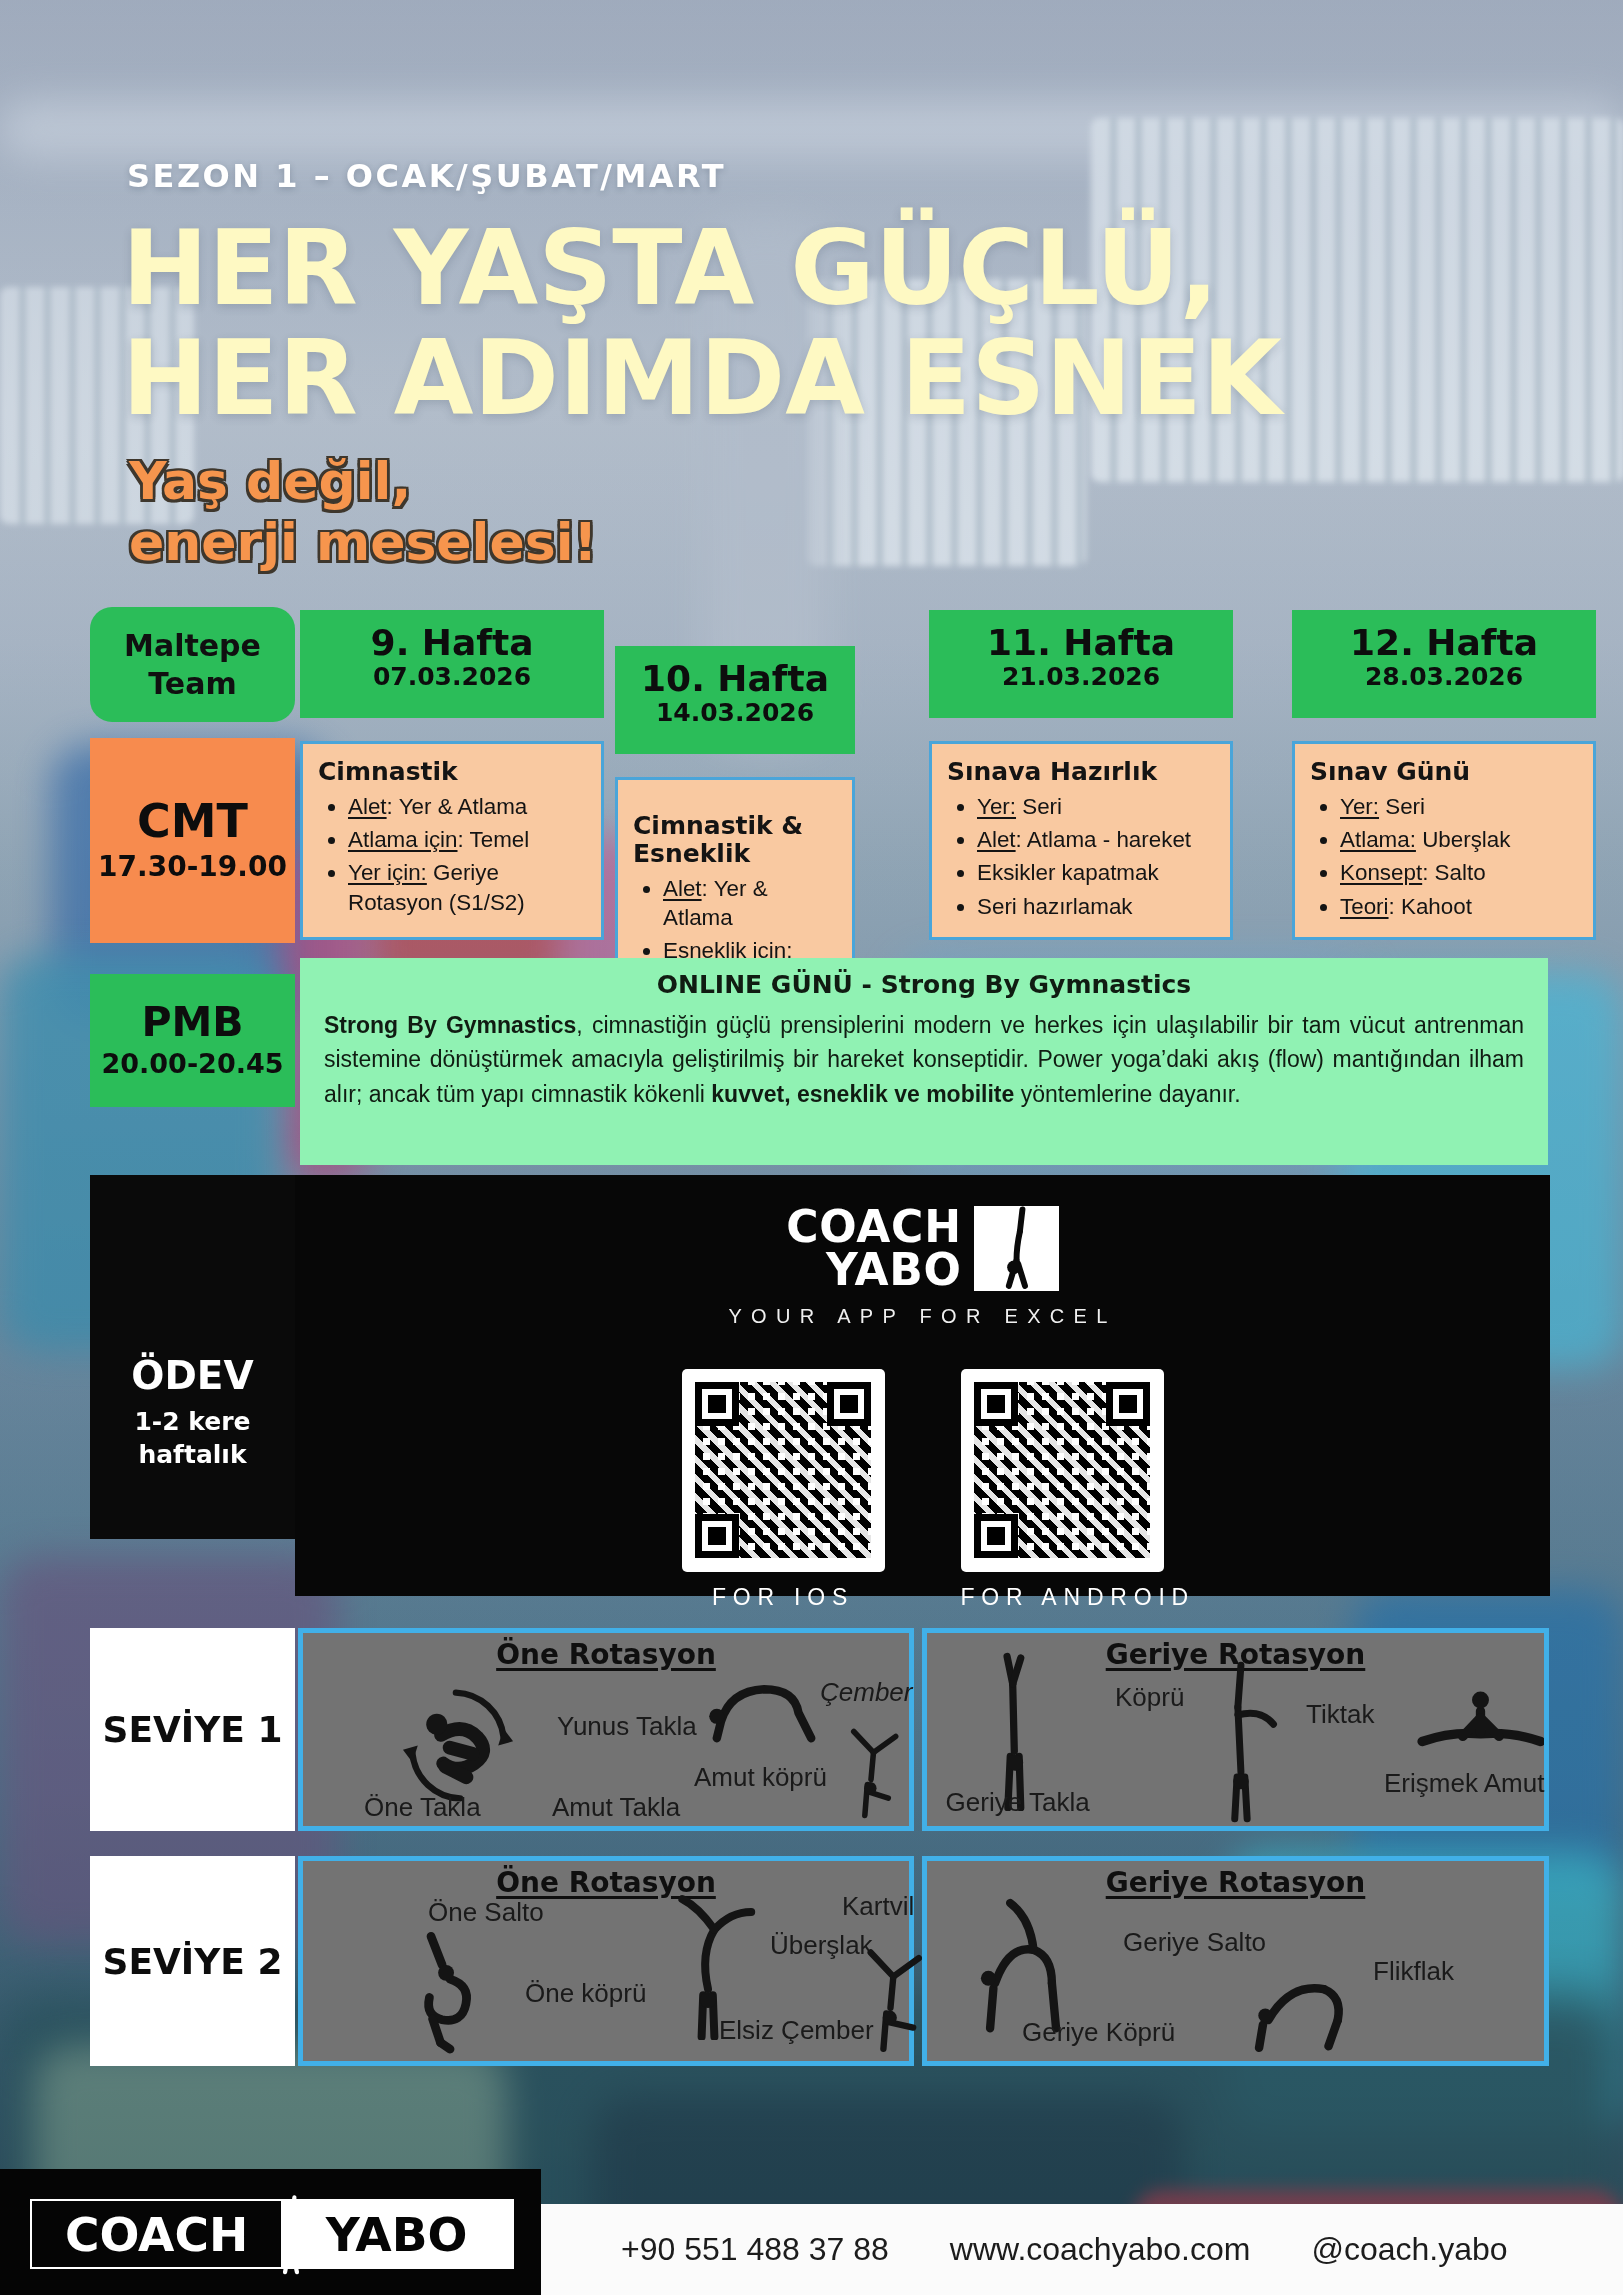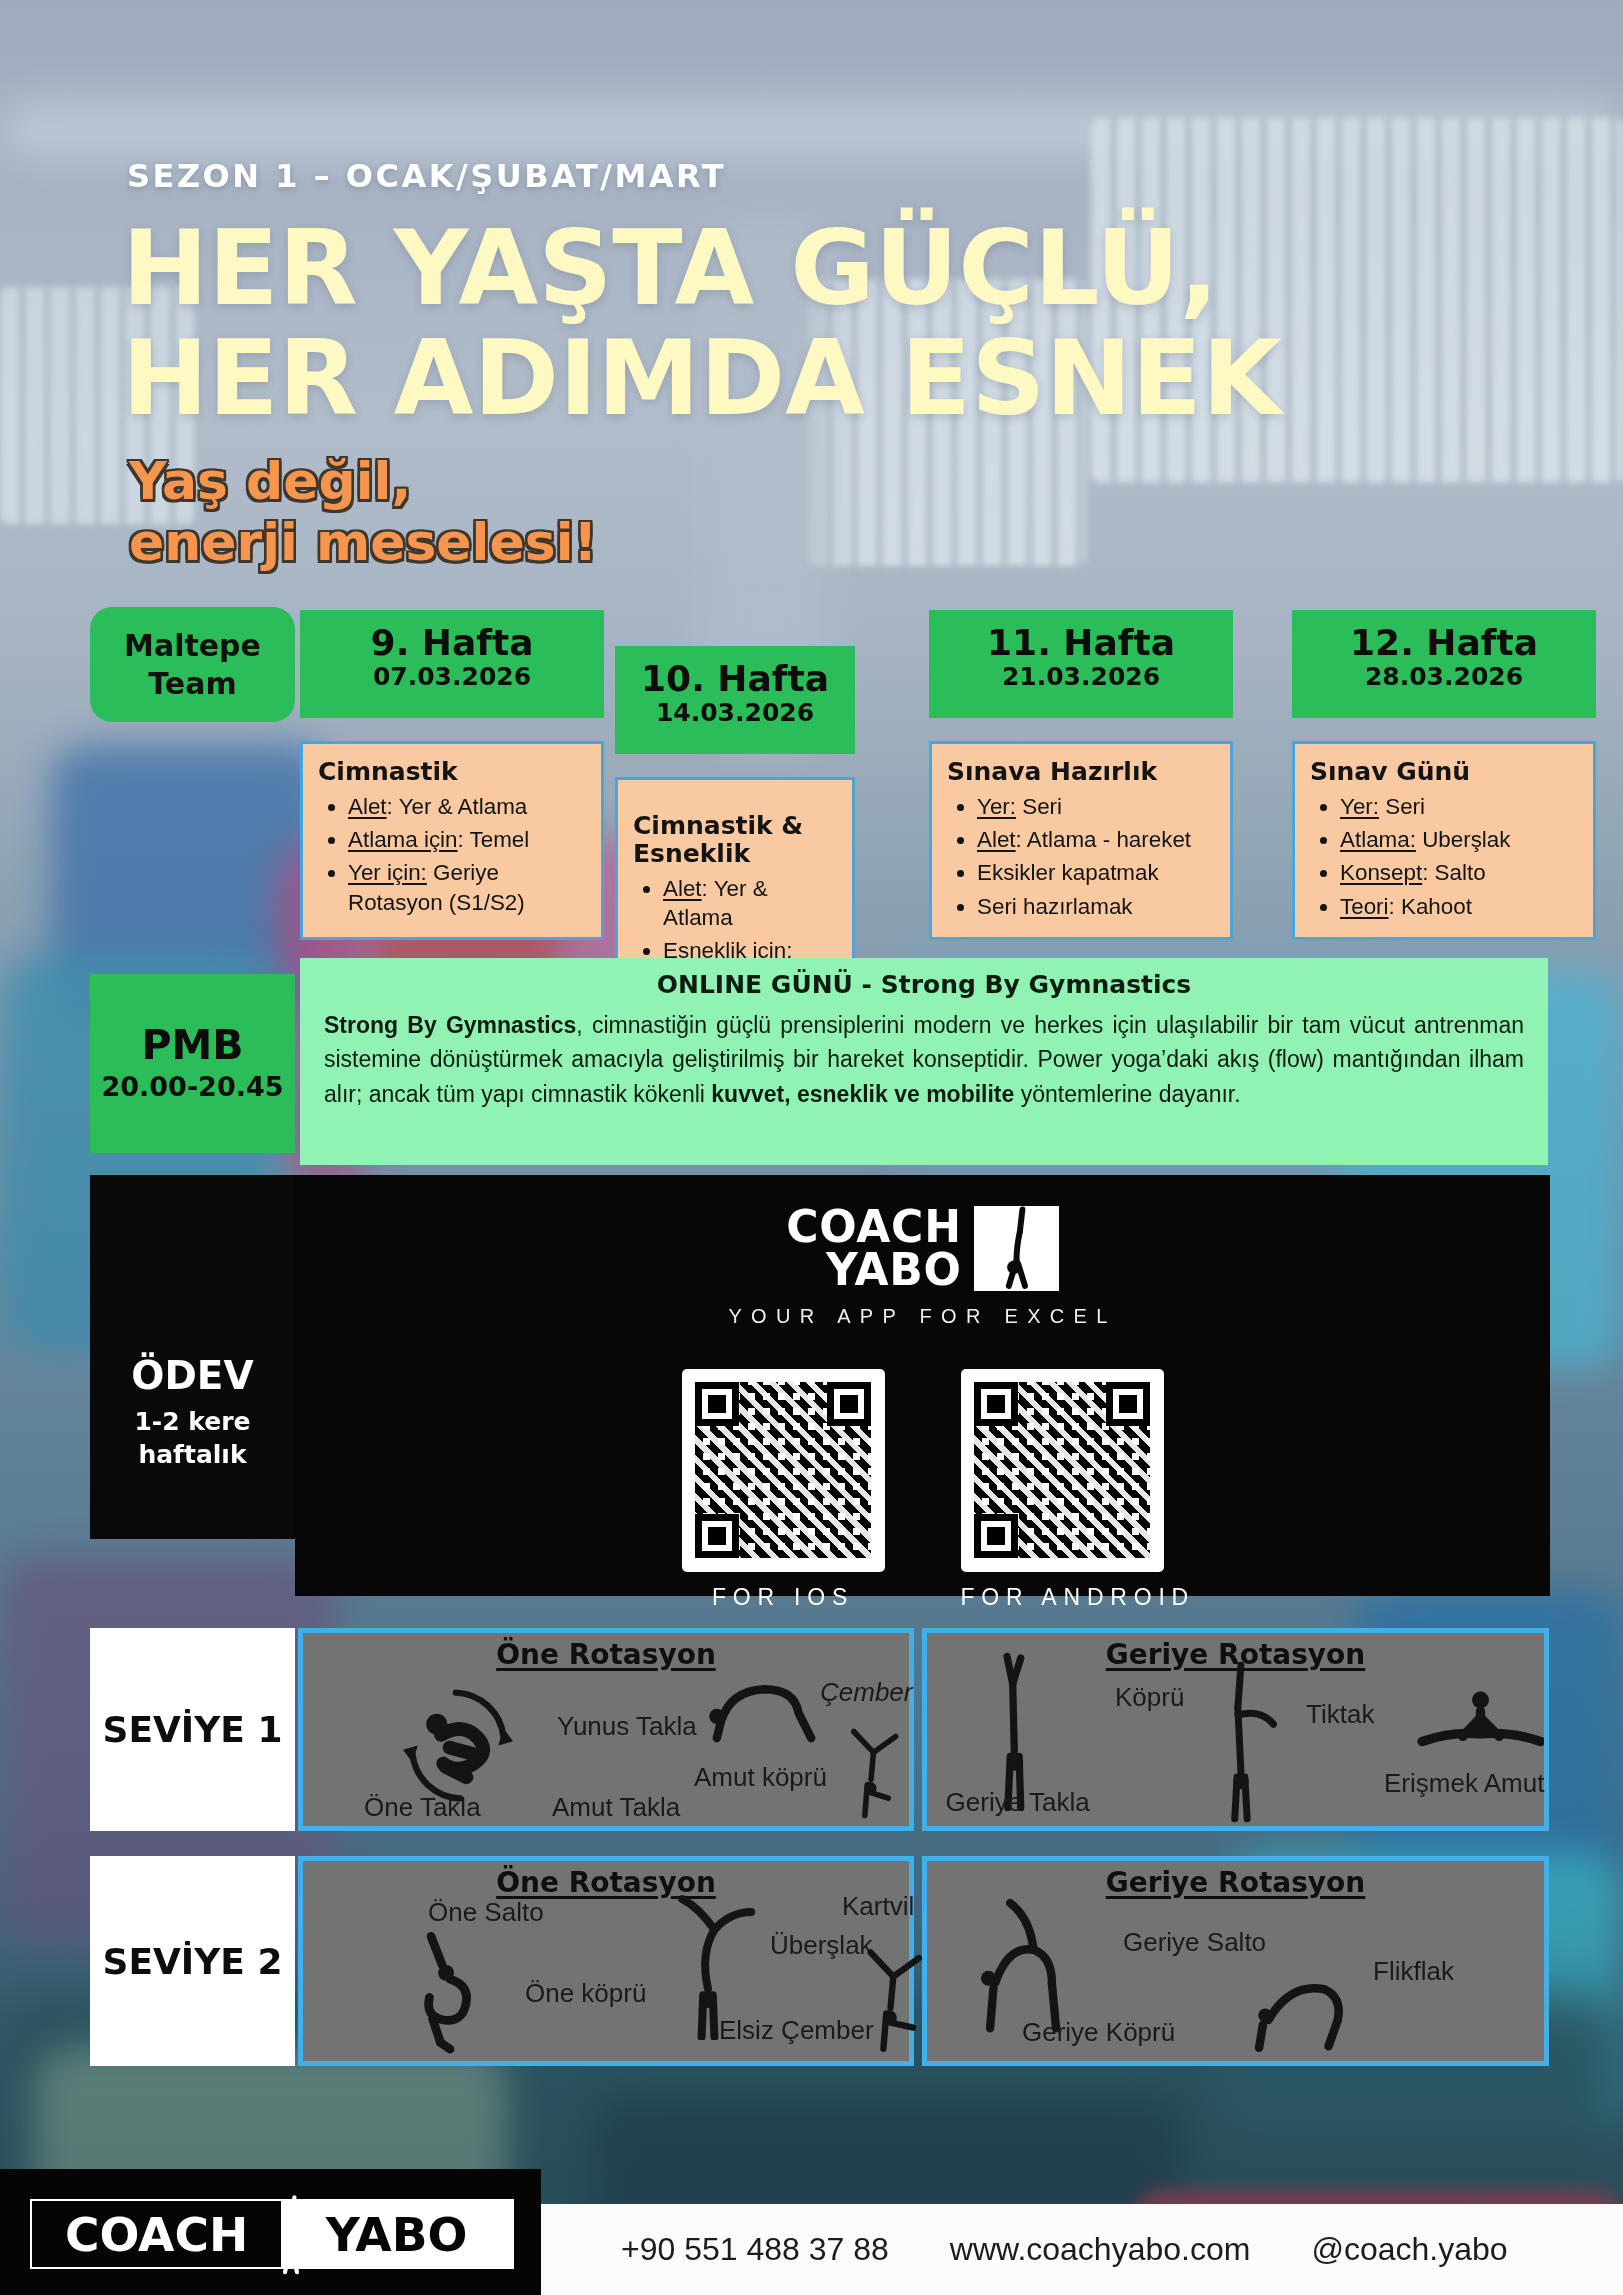--- a/index.html
+++ b/index.html
@@ -47,21 +47,21 @@
   .cmt-label .code{font-weight:800;font-size:46px;line-height:1;}
   .cmt-label .time{font-weight:700;font-size:28px;margin-top:6.8px;}
   .day-cell{top:741px;height:199px;background:#f9c9a1;border:3.4px solid #4aa5d9;
             padding:13.5px 15px 0 15px;color:#141414;}
   .day-cell.vpad{padding-top:32px;}
   .cell-title{font-family:"DejaVu Sans",sans-serif;font-weight:800;font-size:25px;line-height:1.1;}
   .day-cell ul{margin:6.8px 0 0 0;padding-left:30px;font-size:22.4px;line-height:1.3;}
   .day-cell li{margin-bottom:4.2px;}
   .ul{text-decoration:underline;text-underline-offset:3.4px;text-decoration-thickness:1.7px;}
   
-  .pmb-label{top:974px;height:179px;background:#2bbd59;display:flex;flex-direction:column;
+  .pmb-label{top:974px;height:133px;background:#2bbd59;display:flex;flex-direction:column;
              justify-content:center;align-items:center;font-family:"DejaVu Sans",sans-serif;color:#0d0d0d;}
   .pmb-label .code{font-weight:800;font-size:41px;line-height:1;}
   .pmb-label .time{font-weight:700;font-size:27px;margin-top:5px;}
   .online-box{left:300px;width:1248px;top:958px;height:207px;background:#90f2b3;
               padding:12px 24px 0 24px;color:#101c12;}
   .online-title{text-align:center;font-family:"DejaVu Sans",sans-serif;font-weight:800;font-size:25px;}
   .online-body{margin:8.5px 0 0 0;font-size:23px;line-height:1.5;text-align:justify;}
   .online-body b{font-weight:700;}
   
   .odev-label{top:1175px;height:364px;background:#0a0a0a;display:flex;flex-direction:column;
@@ -163,20 +163,24 @@
   </div>
   <div class="abs c3 week-box">
     <div class="wk-t">11. Hafta</div>
     <div class="wk-d">21.03.2026</div>
   </div>
   <div class="abs c4 week-box">
     <div class="wk-t">12. Hafta</div>
     <div class="wk-d">28.03.2026</div>
   </div>
 
+  <div class="abs lblcol cmt-label">
+    <div class="code">CMT</div>
+    <div class="time">17.30-19.00</div>
+  </div>
   <div class="abs c1 day-cell">
     <div class="cell-title">Cimnastik</div>
     <ul>
       <li><span class="ul">Alet</span><span>: Yer &amp; Atlama</span></li>
       <li><span class="ul">Atlama için</span><span>: Temel</span></li>
       <li><span class="ul">Yer için:</span><span> Geriye Rotasyon (S1/S2)</span></li>
     </ul>
   </div>
   <div class="abs c2 day-cell vpad">
     <div class="cell-title">Cimnastik &amp; Esneklik</div>

